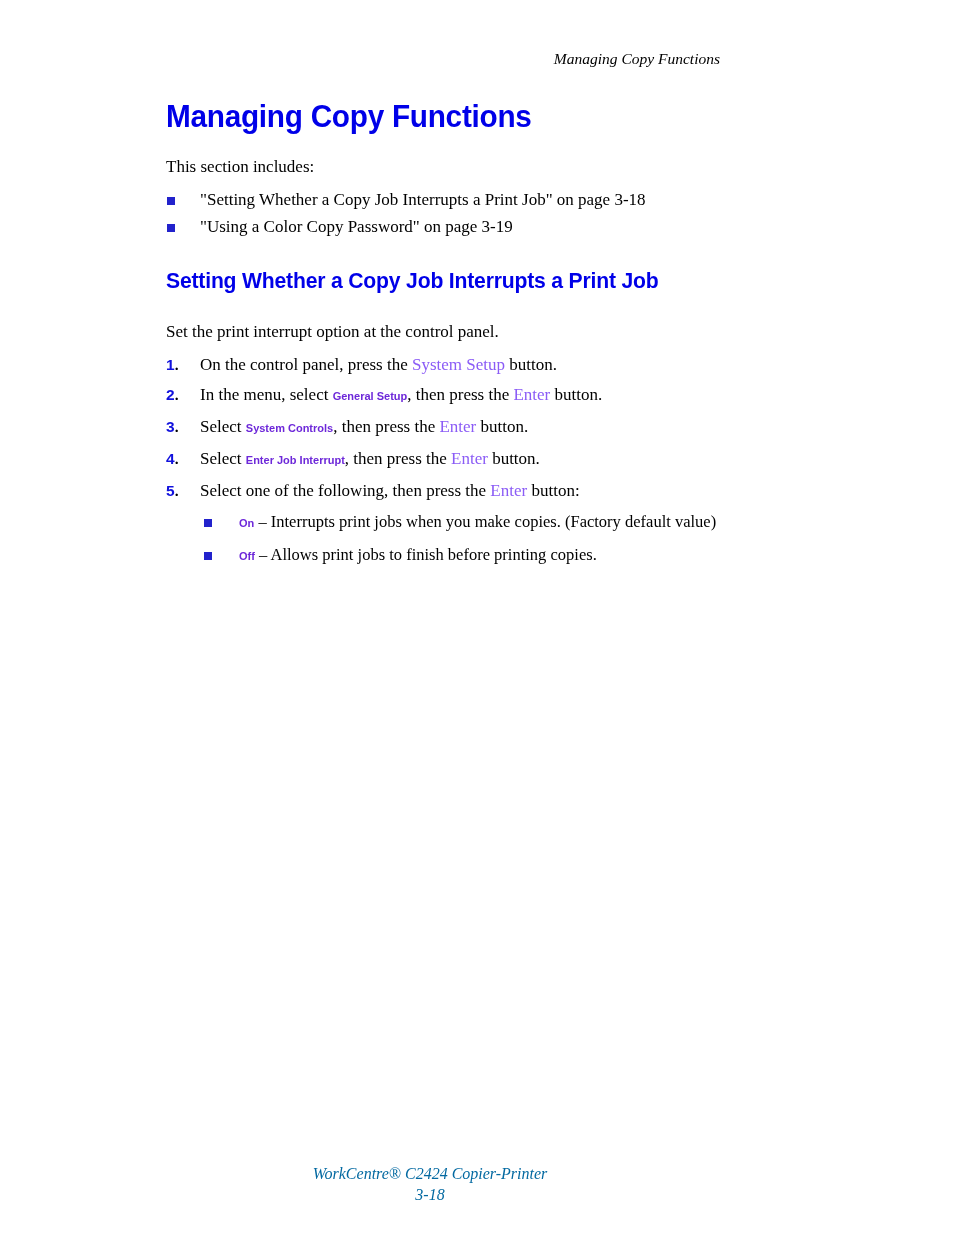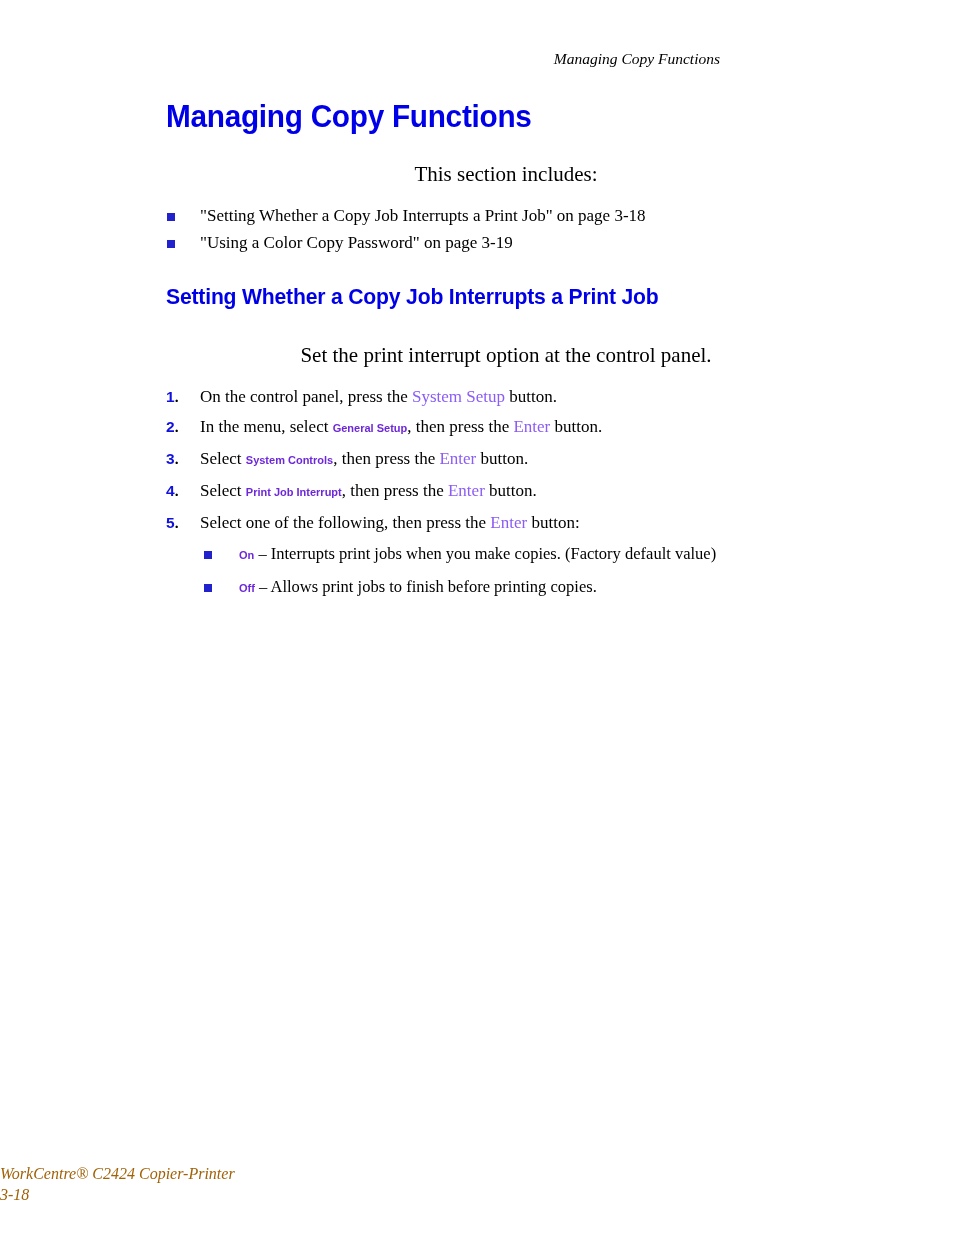--- a/index.html
+++ b/index.html
@@ -65,26 +65,26 @@
     font-size: 22.5px;
     line-height: 26px;
     letter-spacing: -0.2px;
     color: #0000E8;
     transform: scaleX(0.94);
     transform-origin: left center;
     white-space: nowrap;
   }
 
   p.body-text {
-    margin: 8px;
-    padding: 0;
-    font-size: 21px;
+    margin: 0;
+    padding: 0;
+    font-size: 17px;
     line-height: 21.6px;
     color: #000000;
-    text-align: center;
+    text-align: left;
   }
 
   
   .sp-intro   { height: 22px; }
   .sp-list    { height: 10px; }
   .sp-h2      { height: 26px; }
   .sp-after-h2{ height: 17px; }
   .sp-para    { height: 10px; }
   .sp-steps   { height: 11px; }
   .sp-final   { height: 7px; }
@@ -183,26 +183,26 @@
   .xref-link {
     color: #3333CC;
   }
 
   
   .footer {
     position: absolute;
     left: 0;
     right: 0;
     top: 1163px;
-    text-align: left;
+    text-align: center;
     font-family: "Liberation Serif", "DejaVu Serif", serif;
     font-style: italic;
     font-size: 16px;
     line-height: 21px;
-    color: #a16207;
+    color: #0369a1;
   }
 </style>
 </head>
 <body>
 
 <div class="page">
 
   <div class="running-header">Managing Copy Functions</div>
 
   <div class="content">
@@ -247,21 +247,21 @@
 
       <li>
         <span class="step-num"><span>2</span><span class="dot">.</span></span><span>In the menu, select </span><span class="ui-term">General Setup</span><span>, then press the </span><span class="bold-serif">Enter</span><span> button.</span>
       </li>
 
       <li>
         <span class="step-num"><span>3</span><span class="dot">.</span></span><span>Select </span><span class="ui-term">System Controls</span><span>, then press the </span><span class="bold-serif">Enter</span><span> button.</span>
       </li>
 
       <li>
-        <span class="step-num"><span>4</span><span class="dot">.</span></span><span>Select </span><span class="ui-term">Print Job Interrupt</span><span>, then press the </span><span class="bold-serif">Enter</span><span> button.</span>
+        <span class="step-num"><span>4</span><span class="dot">.</span></span><span>Select </span><span class="ui-term">Enter Job Interrupt</span><span>, then press the </span><span class="bold-serif">Enter</span><span> button.</span>
       </li>
 
       <li>
         <span class="step-num"><span>5</span><span class="dot">.</span></span><span>Select one of the following, then press the </span><span class="bold-serif">Enter</span><span> button:</span>
 
         <ul class="sq-sublist">
           <li>
             <span class="bullet-square"></span><span class="ui-term">On</span><span> – Interrupts print jobs when you make copies. (Factory default value)</span>
           </li>
           <li>

